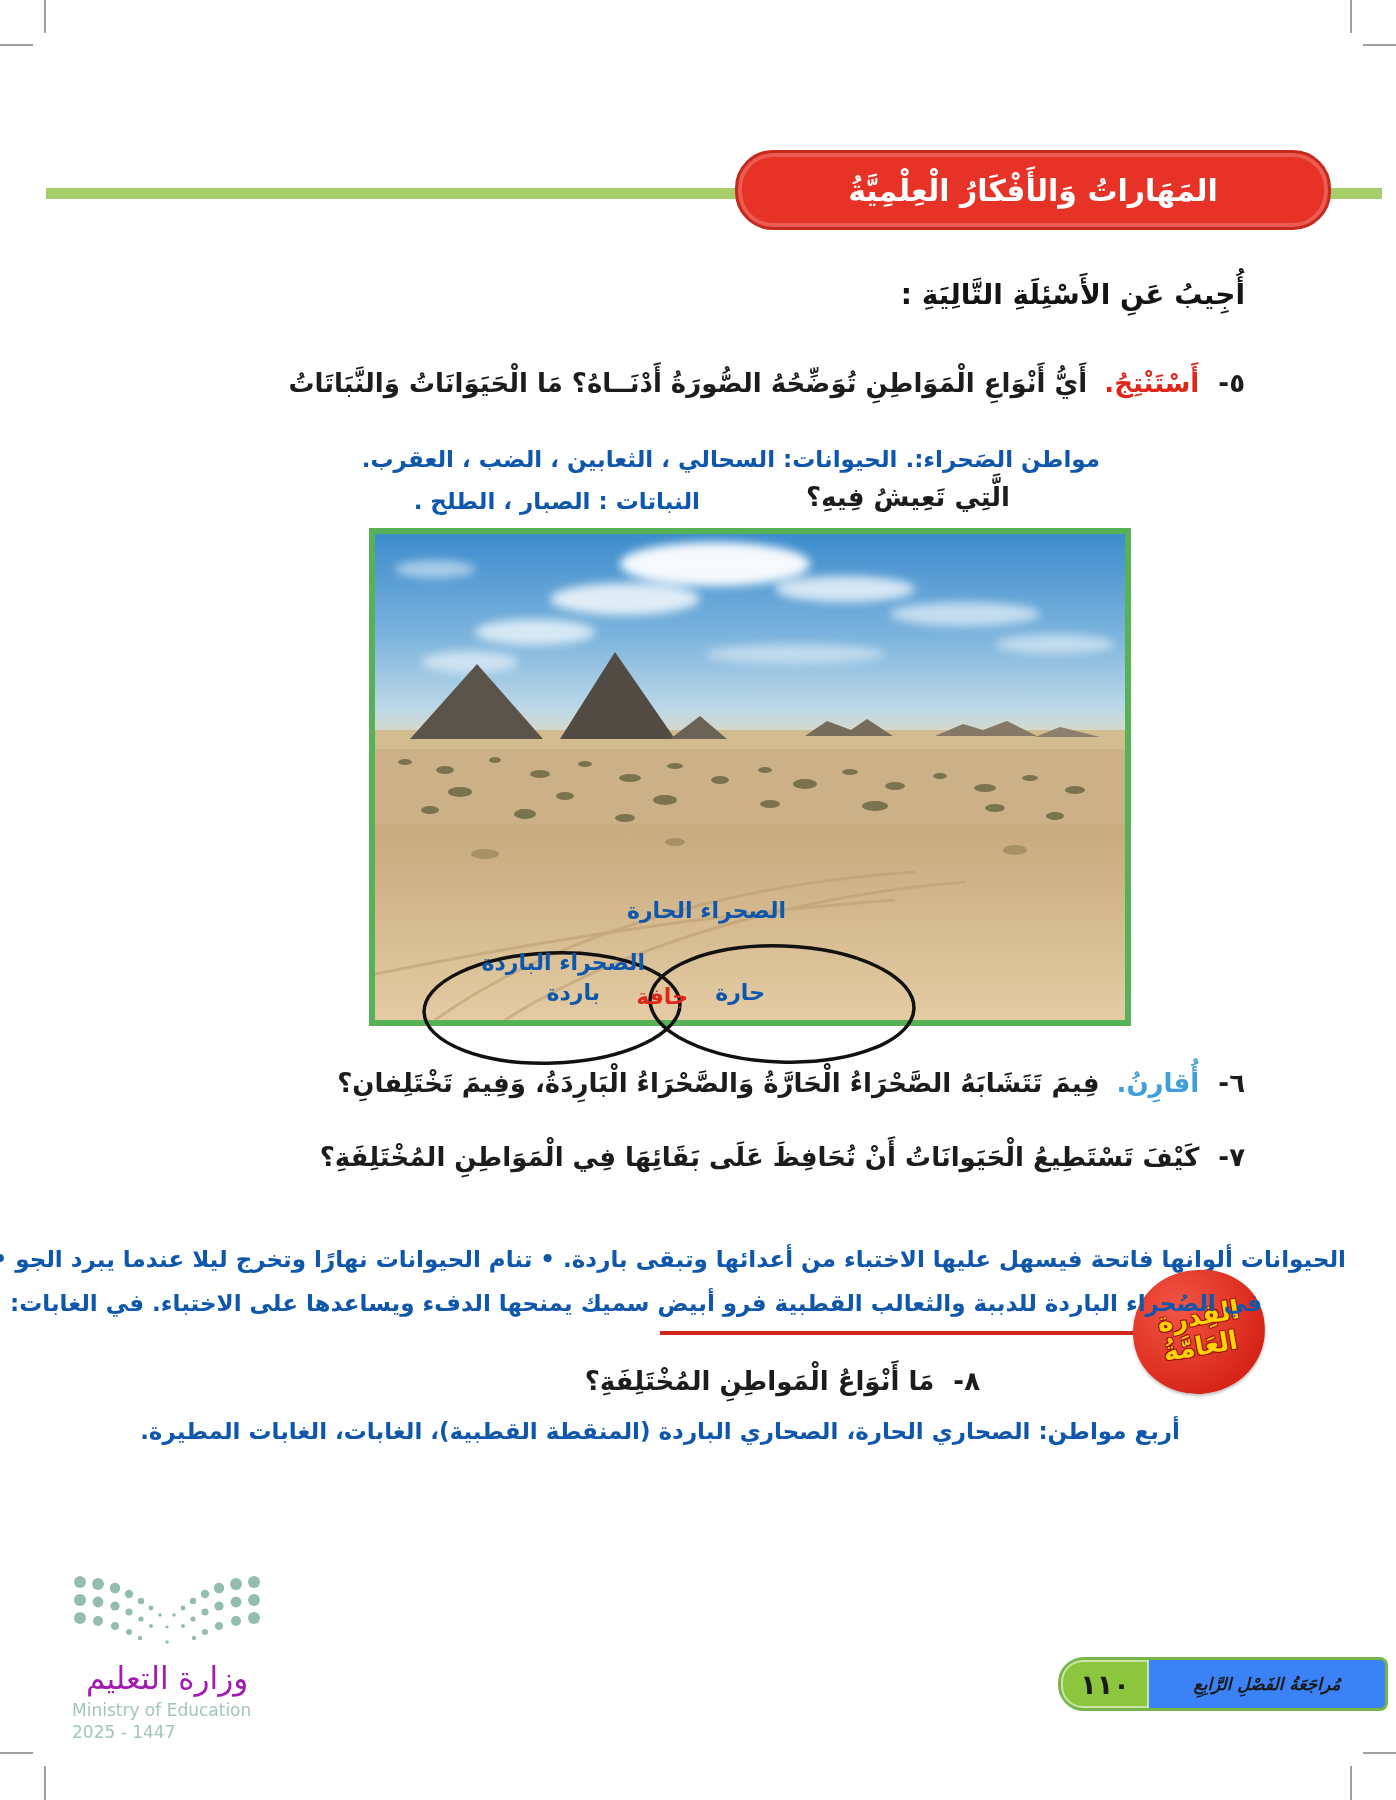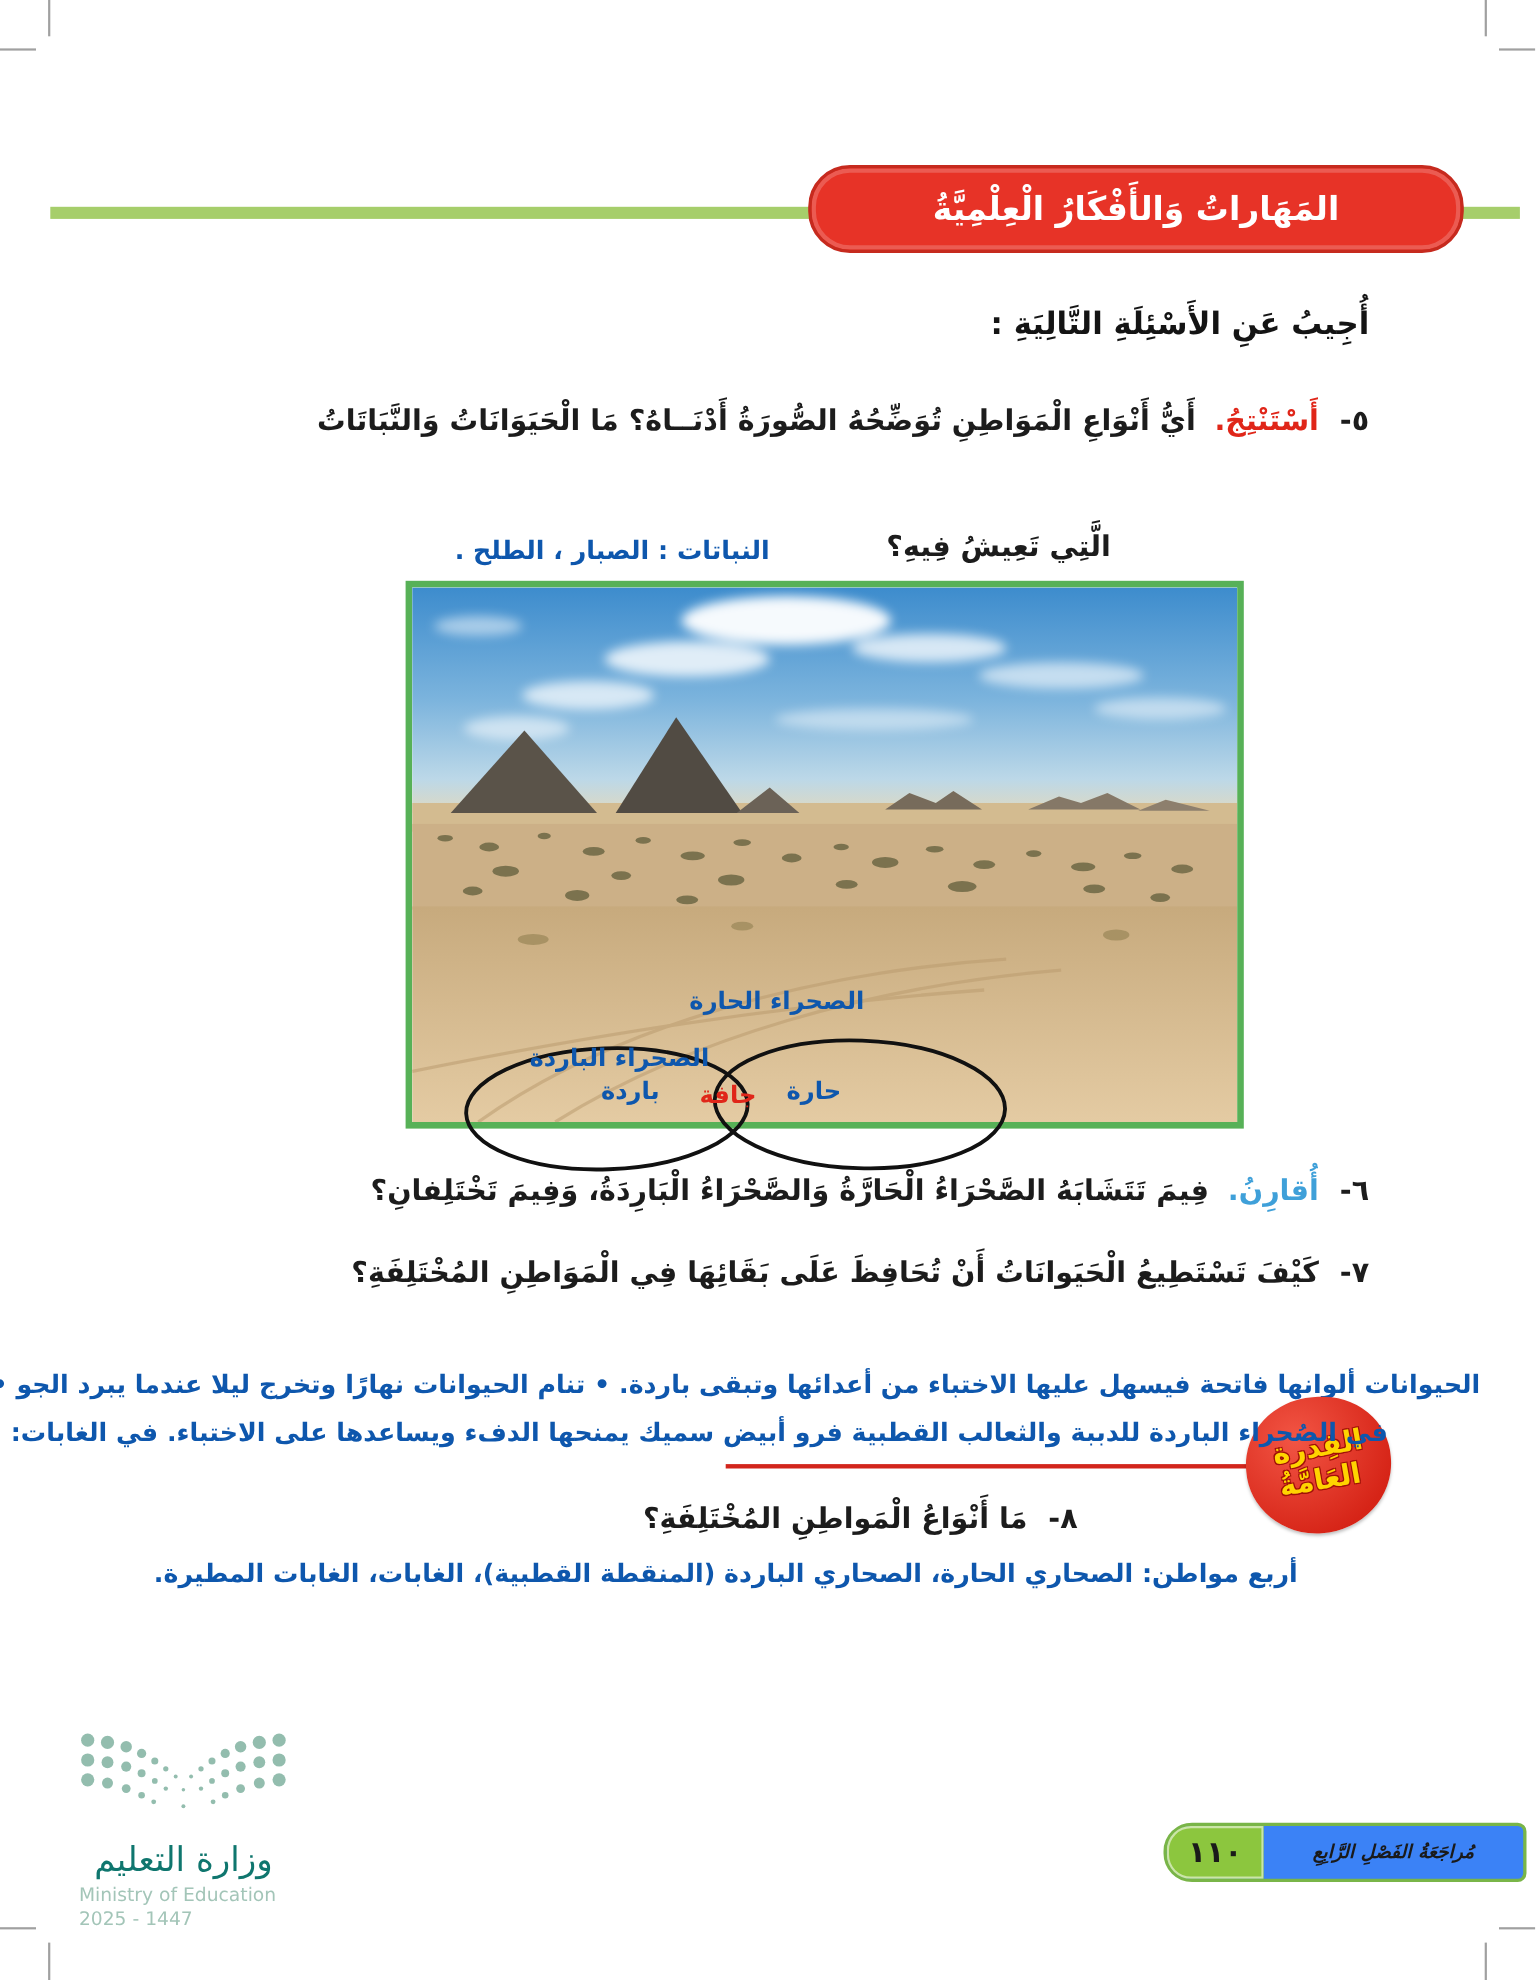--- a/index.html
+++ b/index.html
@@ -31,21 +31,21 @@
   .leader{position:absolute;left:660px;top:1331px;width:580px;height:4px;background:#d2251c;z-index:1;}
   .badge{position:absolute;left:1133px;top:1270px;width:132px;height:124px;z-index:2;
          background:radial-gradient(circle at 35% 30%,#f25544,#d62417 75%);
          border-radius:50% 48% 52% 50%;display:flex;flex-direction:column;align-items:center;justify-content:center;
          transform:rotate(-4deg);box-shadow:0 2px 3px rgba(0,0,0,0.25);}
   .badge span{color:#ffd400;font-size:26px;font-weight:700;line-height:1.15;transform:rotate(-6deg);
               text-shadow:1px 1px 0 #a01208,-1px 1px 0 #a01208,1px -1px 0 #a01208,-1px -1px 0 #a01208;}
   .ans-over{z-index:5;}
   
   .logo{position:absolute;left:72px;top:1572px;width:190px;z-index:1;direction:ltr;text-align:center;}
-  .logo-ar{font-size:31px;font-weight:400;color:#0f766e;margin-top:17px;direction:rtl;}
+  .logo-ar{font-size:31px;font-weight:400;color:#a21caf;margin-top:4px;direction:rtl;}
   .logo-en{font-size:17px;color:#a3c5b8;margin-top:4px;text-align:left;}
   .logo-yr{font-size:17px;color:#a3c5b8;margin-top:2px;text-align:left;}
   
   .footer-bar{position:absolute;left:1058px;top:1657px;width:324px;height:48px;background:#3b82f6;
               border:3px solid #79b548;border-radius:26px 8px 8px 26px;z-index:2;}
   .footer-num{position:absolute;left:0;top:0;bottom:0;width:88px;background:#8cc63e;
               border-radius:22px 0 0 22px;display:flex;align-items:center;justify-content:center;
               box-shadow:inset 0 0 0 2px rgba(255,255,255,0.55);}
   .footer-num span{font-size:27px;font-weight:700;color:#1a1a1a;}
   .footer-label{position:absolute;left:88px;right:0;top:0;bottom:0;display:flex;align-items:center;justify-content:center;}
@@ -70,20 +70,21 @@
     <span>المَهَاراتُ وَالأَفْكَارُ الْعِلْمِيَّةُ</span>
   </div>
 
   <div class="heading">أُجِيبُ عَنِ الأَسْئِلَةِ التَّالِيَةِ :</div>
 
   <div class="qline" style="right:151px;top:368px;">
     <span class="qnum">٥-</span>
     <span class="verb-red">أَسْتَنْتِجُ.</span>
     <span>أَيُّ أَنْوَاعِ الْمَوَاطِنِ تُوَضِّحُهُ الصُّورَةُ أَدْنَــاهُ؟ مَا الْحَيَوَانَاتُ وَالنَّبَاتَاتُ</span>
   </div>
+  <div class="ans" style="right:296px;top:446px;">مواطن الصَحراء:. الحيوانات: السحالي ، الثعابين ، الضب ، العقرب.</div>
   <div class="qline" style="right:386px;top:482px;">الَّتِي تَعِيشُ فِيهِ؟</div>
   <div class="ans" style="right:696px;top:488px;">النباتات : الصبار ، الطلح .</div>
 
   <div class="photo">
     <svg viewBox="0 0 750 486" preserveAspectRatio="none">
       <defs>
         <linearGradient id="sky" x1="0" y1="0" x2="0" y2="1">
           <stop offset="0" stop-color="#3d8ccd"></stop>
           <stop offset="0.5" stop-color="#7cb4dd"></stop>
           <stop offset="0.85" stop-color="#bcd8e8"></stop>

